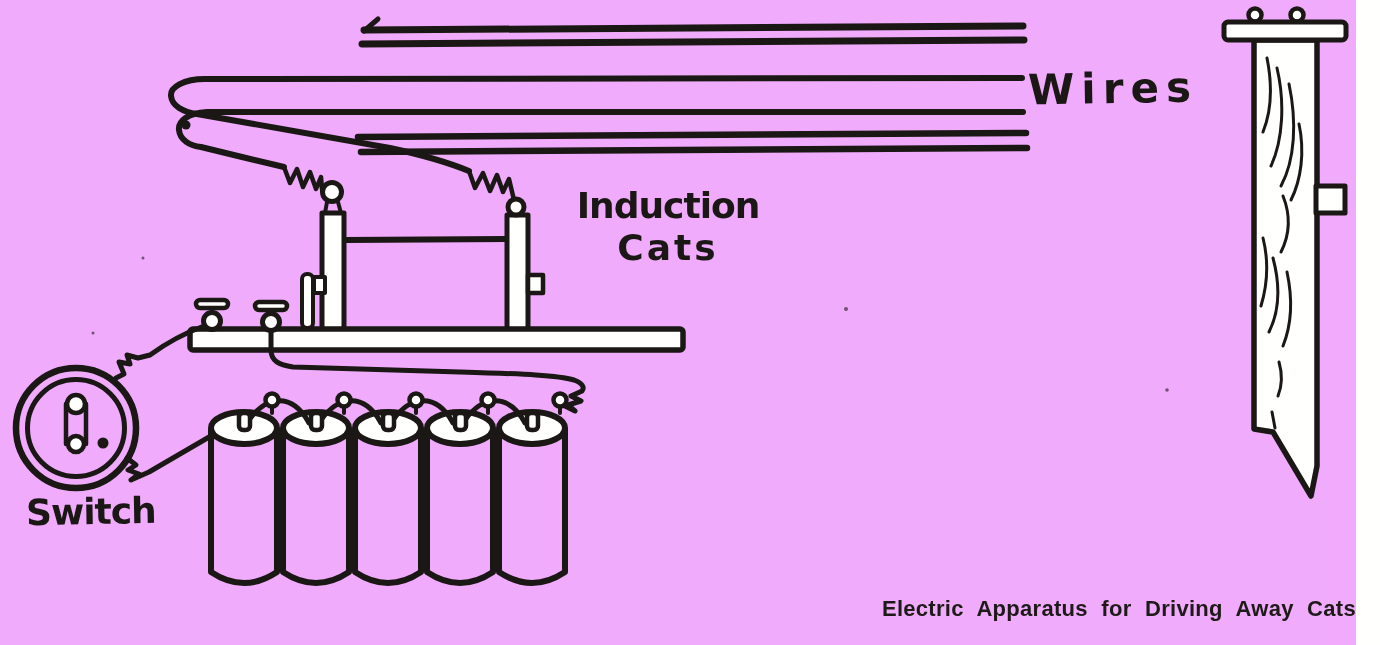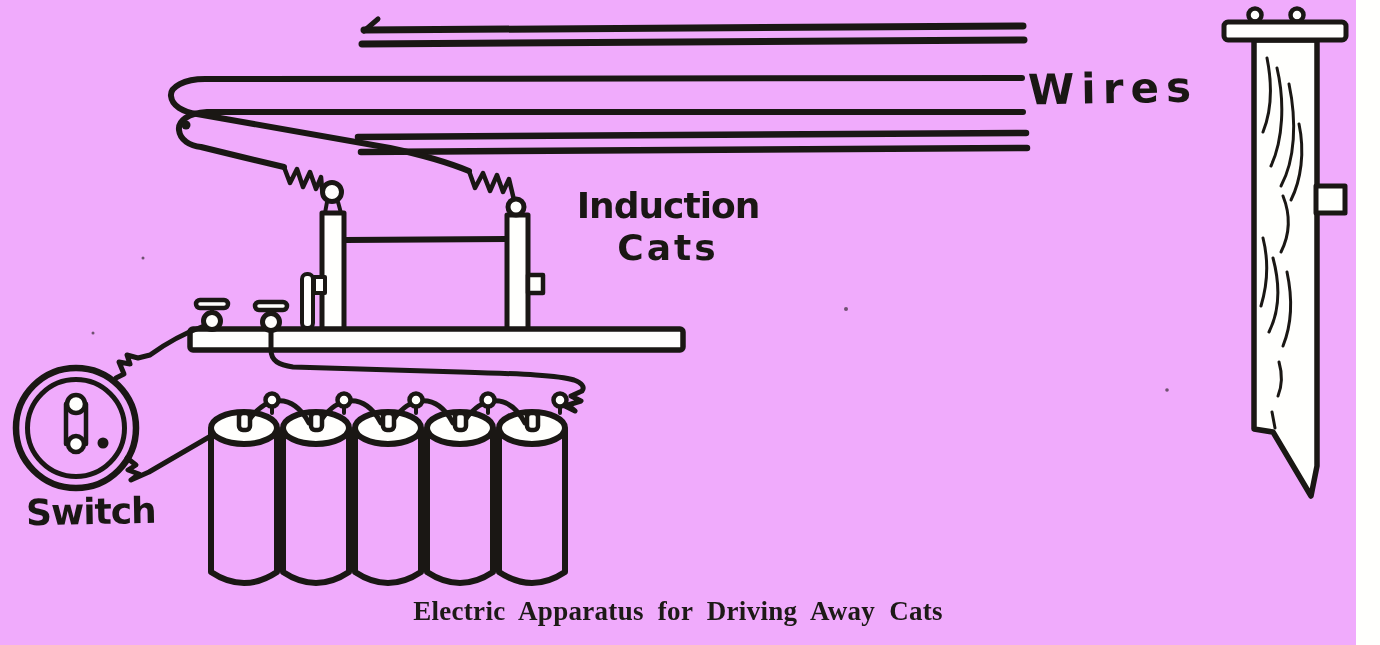--- a/index.html
+++ b/index.html
@@ -7,22 +7,22 @@
         font-family:"DejaVu Sans",sans-serif;}
   .hand{position:absolute;font-family:"DejaVu Sans",sans-serif;font-weight:700;color:#1a1714;
         white-space:nowrap;}
   #wires-label{left:1028px;top:64px;font-size:42px;letter-spacing:7px;transform:rotate(-1deg);}
   #induction-label{left:568px;top:185px;width:200px;text-align:center;font-size:36px;
         letter-spacing:-1px;line-height:1.16;}
   #induction-label span{display:block;}
   #induction-label .l2{letter-spacing:3px;}
   #batteries-label{left:636px;top:436px;font-size:37px;letter-spacing:1px;}
   #switch-label{left:26px;top:491px;font-size:36px;letter-spacing:-1px;transform:rotate(-1deg);}
-  #caption{position:absolute;left:0;right:0;top:596px;text-align:center;
-        font-family:Liberation Serif, serif;font-weight:700;font-size:27px;color:#1d1a17;
+  #caption{position:absolute;left:0;right:0;top:596px;text-align:right;
+        font-family:Liberation Sans, sans-serif;font-weight:700;font-size:22px;color:#1d1a17;
         letter-spacing:0.3px;word-spacing:7px;}
   #drawing{position:absolute;left:0;top:0;width:1380px;height:645px;}
 </style>
 </head>
 <body>
 
 <div id="page">
 
   <svg id="drawing" viewBox="0 0 1380 645" xmlns="http://www.w3.org/2000/svg" color="#1a1714">
     <g stroke="currentColor" fill="none" stroke-linecap="round" stroke-linejoin="round">

